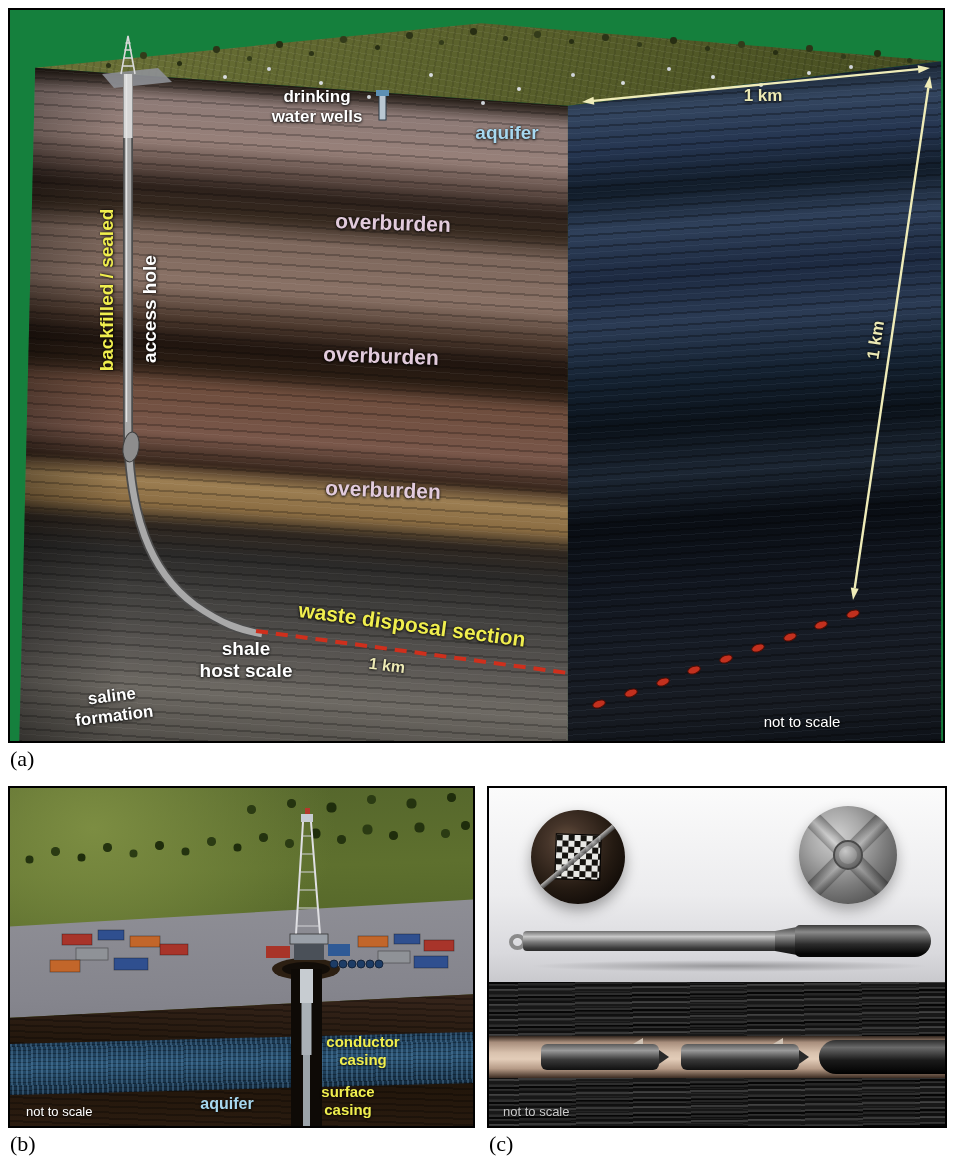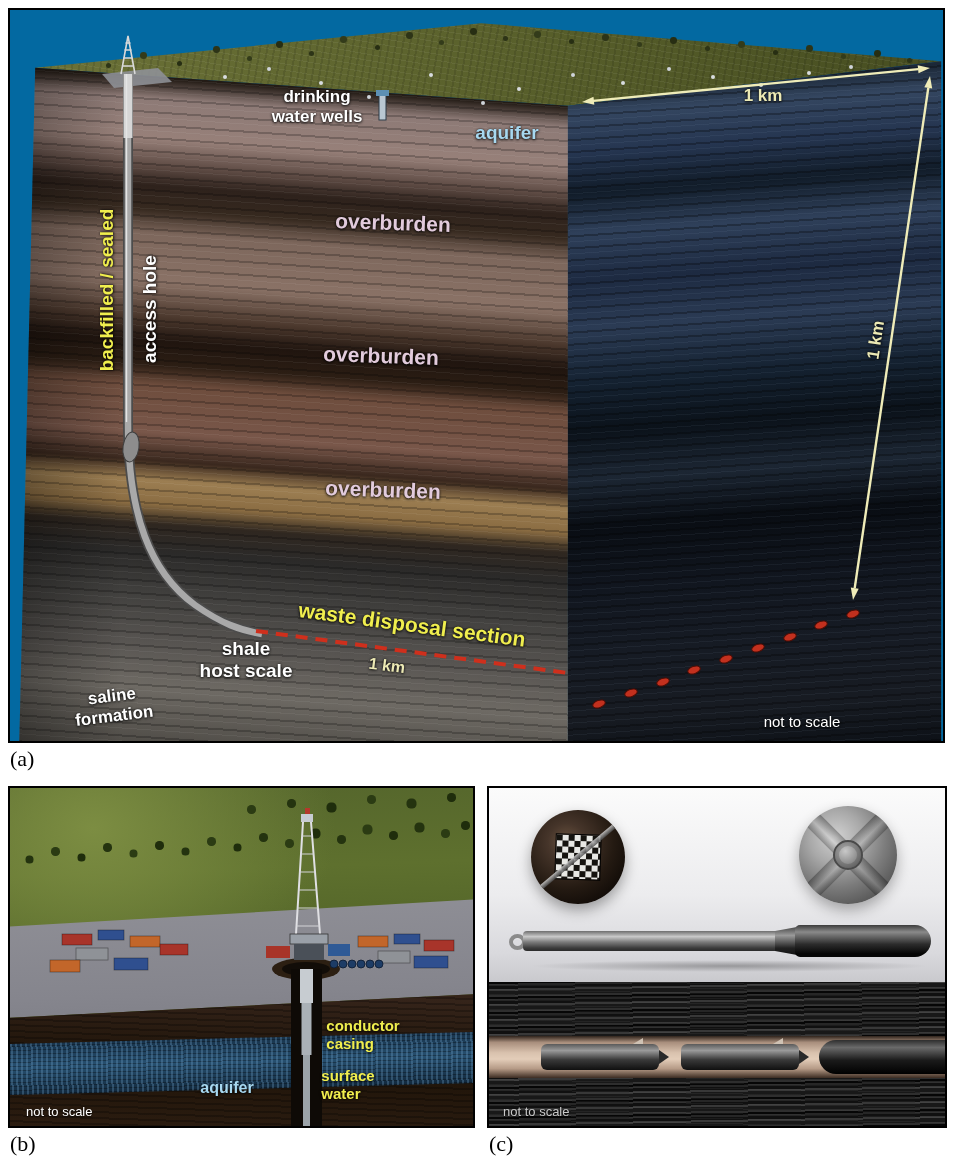--- a/index.html
+++ b/index.html
@@ -1,20 +1,20 @@
 <!DOCTYPE html>
 <html><head>
 <meta charset="utf-8">
 <style>
   * { margin:0; padding:0; box-sizing:border-box; }
   html,body { background:#fff; }
   body { font-family:"Liberation Sans", sans-serif; }
   .page { position:relative; width:959px; height:1165px; background:#fff; overflow:hidden; }
 
-  .panel { position:absolute; border:2px solid #000; background:#0369a1; overflow:hidden; }
+  .panel { position:absolute; border:2px solid #000; background:#15803d; overflow:hidden; }
   #panel-a { left:8px; top:8px; width:937px; height:735px; }
   #panel-b { left:8px; top:786px; width:467px; height:342px; }
   #panel-c { left:487px; top:786px; width:460px; height:342px; }
 
   .cap { position:absolute; font-family:"Liberation Serif", serif; font-size:22px; color:#000; }
   #cap-a { left:10px; top:746px; }
   #cap-b { left:10px; top:1131px; }
   #cap-c { left:489px; top:1131px; }
 
   .face { position:absolute; inset:0; }
@@ -114,22 +114,22 @@
   #b-pad { position:absolute; inset:0; clip-path: polygon(0 41%, 100% 33%, 100% 61%, 0 68%);
     background: linear-gradient(178deg, #9a9aa0, #85858d 60%, #6f6f77); }
   #b-earth { position:absolute; inset:0; clip-path: polygon(0 68%, 100% 61%, 100% 100%, 0 100%);
     background: repeating-linear-gradient(182deg, rgba(0,0,0,.25) 0 2px, rgba(0,0,0,0) 2px 6px),
       linear-gradient(182deg, #4e3826 0%, #3a2817 25%, #241708 45%, #35241a 60%, #1f1409 80%, #2b1c10 100%); }
   #b-aquifer { position:absolute; left:-4px; right:-4px; top:74%; height:15%; transform:rotate(-1.5deg);
     background: repeating-linear-gradient(90deg, rgba(120,170,210,.28) 0 2px, rgba(0,0,0,0) 2px 5px),
       repeating-linear-gradient(0deg, rgba(0,0,0,.3) 0 1px, rgba(0,0,0,0) 1px 4px),
       linear-gradient(180deg, #17324a, #275070 45%, #12293d); }
 
-  .lblb { position:absolute; font-weight:600; line-height:1.2; white-space:pre-line;
-          transform:translate(-50%,-50%); text-shadow:0 1px 3px rgba(0,0,0,.9); }
+  .lblb { position:absolute; font-weight:600; text-align:center; line-height:1.2; white-space:pre-line;
+          transform:translate(-50%,-50%); text-shadow:0 1px 3px rgba(0,0,0,.9);margin-top:16px; }
   #lbl-cond  { left:353px; top:247px; font-size:15px; color:#f0ee4e; }
   #lbl-surf  { left:338px; top:297px; font-size:15px; color:#f0ee4e; }
   #lbl-aq-b  { left:217px; top:300px; font-size:16px; color:#a7d8f0; font-weight:600; }
   .lbl-left  { position:absolute; color:#fff; font-size:13px; font-weight:400; text-shadow:0 1px 2px rgba(0,0,0,.9); }
   #lbl-nts-b { left:16px; top:316px; }
 
   
   #c-bg { position:absolute; left:0; top:0; right:0; height:194px;
     background: linear-gradient(180deg, #fbfbfb, #ececee 55%, #d9d9dd 85%, #c9c9cd); }
   #c-circle-left { position:absolute; left:42px; top:22px; width:94px; height:94px; border-radius:50%; overflow:hidden;
@@ -297,21 +297,21 @@
           <circle cx="342" cy="176" r="4"></circle>
         <circle cx="351" cy="176" r="4"></circle>
           <circle cx="360" cy="176" r="4"></circle>
           <circle cx="369" cy="176" r="4"></circle>
       </g>
     </svg>
 
     <div class="lblb" id="lbl-cond">conductor
 casing</div>
     <div class="lblb" id="lbl-surf">surface
-water</div>
+casing</div>
     <div class="lblb" id="lbl-aq-b">aquifer</div>
     <div class="lbl-left" id="lbl-nts-b">not to scale</div>
   </div>
   <div class="cap" id="cap-b">(b)</div>
 
   <div class="panel" id="panel-c">
     <div id="c-bg"></div>
     <div id="c-circle-left">
       <div id="c-checker"></div>
       <div id="c-rod"></div>

